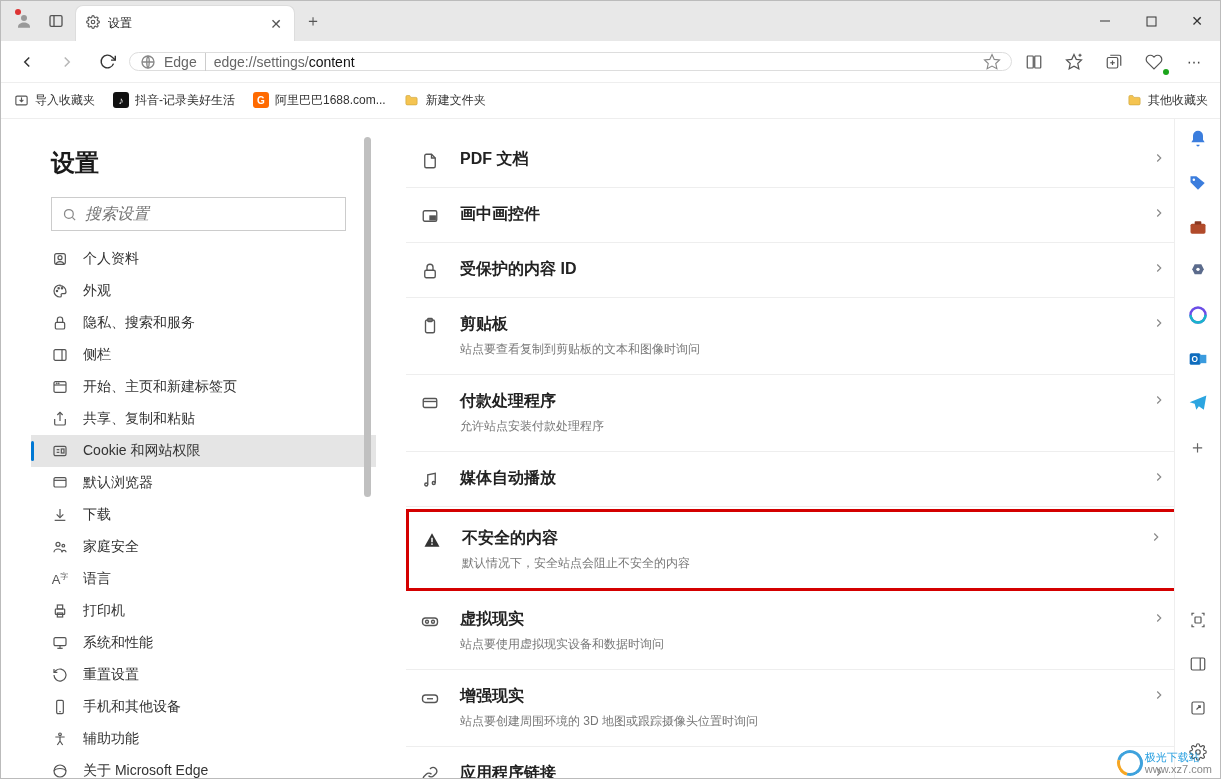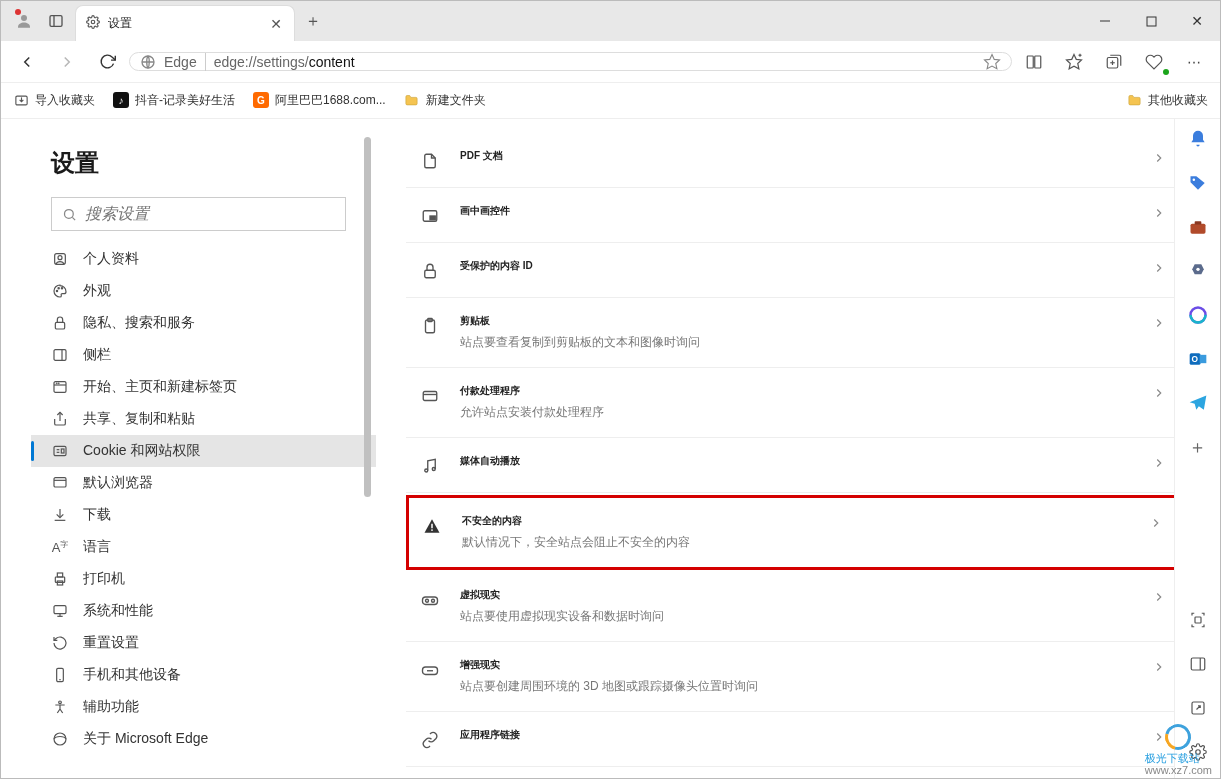--- a/index.html
+++ b/index.html
@@ -221,21 +221,21 @@
 }
 .setting-row:last-child { border-bottom: none; }
 .setting-row .row-icon {
   width: 20px; height: 20px;
   margin-top: 2px;
   color: #555;
   display:flex;align-items:center;justify-content:center;
   flex-shrink: 0;
 }
 .setting-row .row-body { flex: 1; }
-.setting-row .row-title { font-size: 10px; font-weight: 600; color: #222; }
+.setting-row .row-title { font-size: 16px; font-weight: 600; color: #222; }
 .setting-row .row-desc { font-size: 12px; color: #777; margin-top: 6px; }
 .setting-row .chev {
   color: #888;
   margin-top: 2px;
 }
 .highlight-box {
   border: 3px solid #d40000;
   margin: 2px 0;
 }
 .highlight-box .setting-row { border-bottom: none; padding-left: 13px; }
@@ -284,21 +284,20 @@
 
 .watermark {
   position: absolute;
   right: 8px;
   bottom: 2px;
   font-size: 11px;
   color: #2aa0e0;
   display:flex;
   align-items:center;
   gap:2px;
-  flex-direction:column;
 }
 .watermark .logo {
   width: 26px; height: 26px;
   border: 3px solid #3ea2dd;
   border-left-color: #f6a623;
   border-radius: 50%;
   transform: rotate(-30deg);
 }
 .watermark .txt { line-height: 1.1; }
 </style>
@@ -539,20 +538,31 @@
             <svg width="16" height="16" viewBox="0 0 24 24" fill="none" stroke="#555" stroke-width="1.8">
               <line x1="12" y1="3" x2="12" y2="15"></line>
               <polyline points="7 11 12 16 17 11"></polyline>
               <line x1="4" y1="20" x2="20" y2="20"></line>
             </svg>
           </span>
           <span>下载</span>
         </div>
       <div class="nav-item">
           <span class="icon">
+            <svg width="16" height="16" viewBox="0 0 24 24" fill="none" stroke="#555" stroke-width="1.8">
+              <circle cx="9" cy="8" r="3"></circle>
+              <circle cx="17" cy="10" r="2"></circle>
+              <path d="M3 20c0-3 3-5 6-5s6 2 6 5"></path>
+              <path d="M15 20c0-2 1-3 3-3s3 1 3 3"></path>
+            </svg>
+          </span>
+          <span>家庭安全</span>
+        </div>
+      <div class="nav-item">
+          <span class="icon">
             <span style="font-size:13px;color:#555">A<sup style="font-size:8px">字</sup></span>
           </span>
           <span>语言</span>
         </div>
       <div class="nav-item">
           <span class="icon">
             <svg width="16" height="16" viewBox="0 0 24 24" fill="none" stroke="#555" stroke-width="1.8">
               <rect x="5" y="9" width="14" height="8" rx="1"></rect>
               <rect x="8" y="3" width="8" height="6"></rect>
               <rect x="8" y="15" width="8" height="6"></rect>

